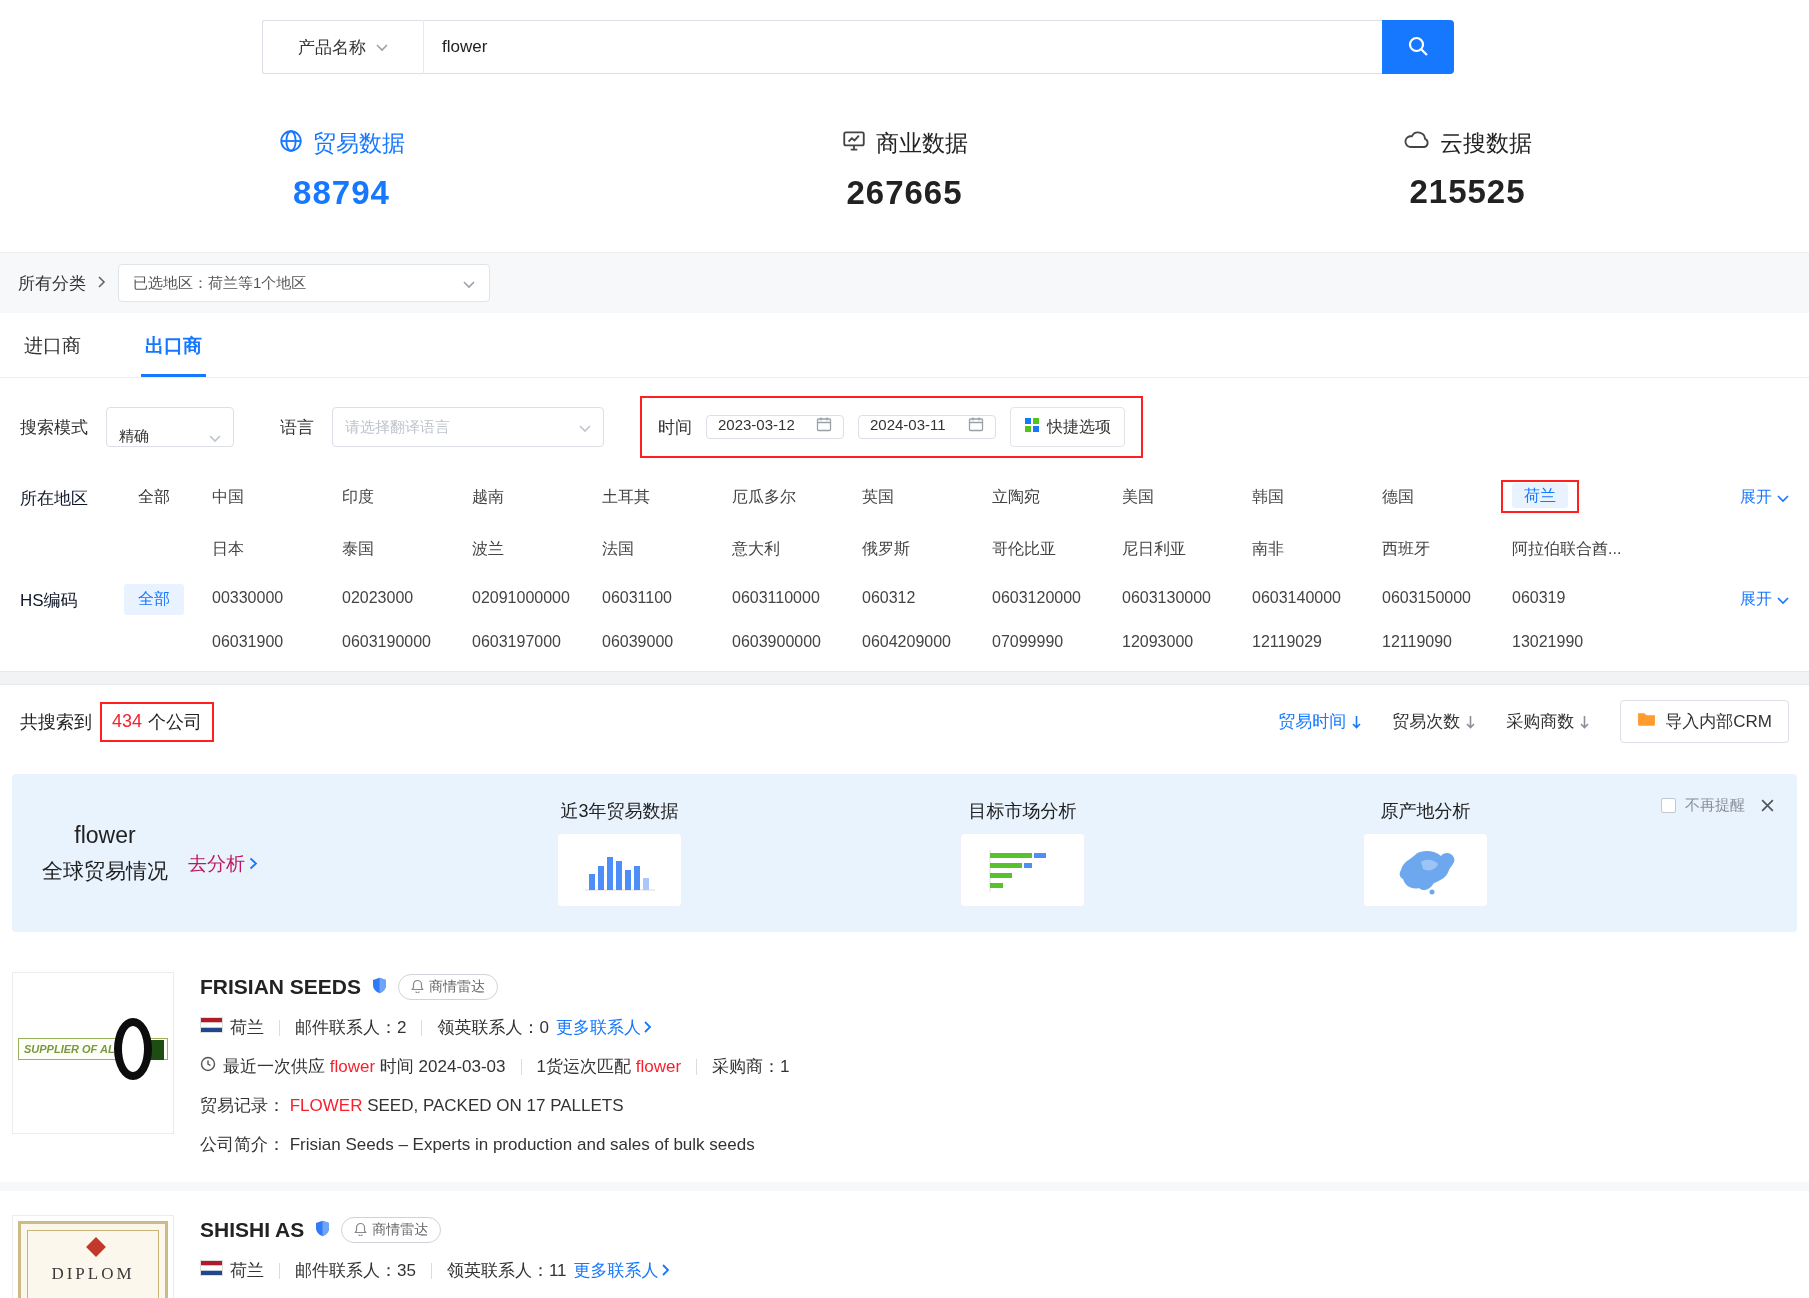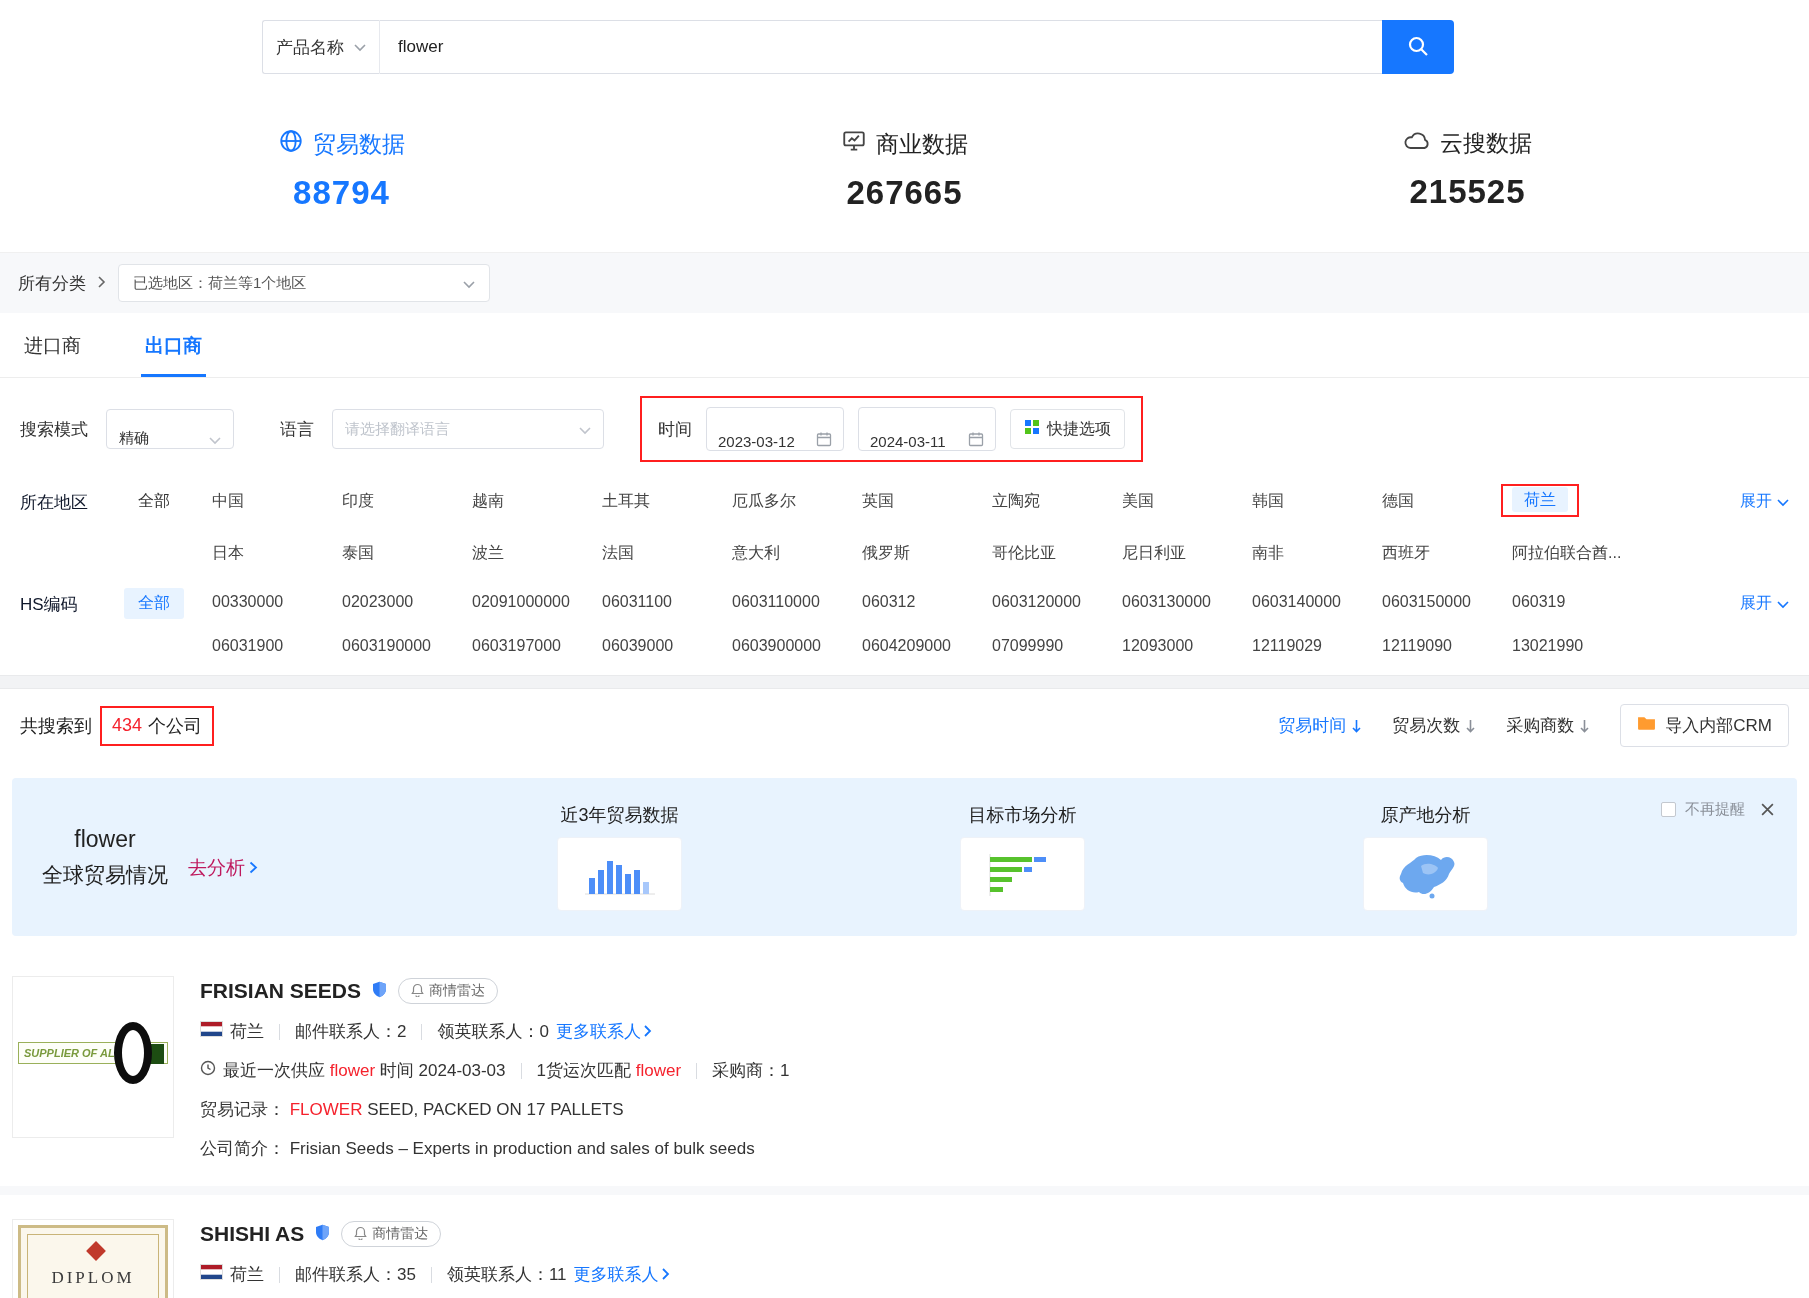--- a/index.html
+++ b/index.html
@@ -7,38 +7,38 @@
     width:1809px; background:#fff; color:#333;
     font-family:"Liberation Sans","DejaVu Sans",sans-serif;
     font-size:16px;
   }
   .page { width:1809px; overflow:hidden; }
 
   
   .search-section { padding:20px 0 10px 262px; }
   .search-bar { display:flex; width:1192px; height:54px; }
   .search-cat {
-    width:118px; border:1px solid #dcdfe6; border-right:1px solid #e7e9ee; background:#fff;
+    width:162px; border:1px solid #dcdfe6; border-right:1px solid #e7e9ee; background:#fff;
     display:flex; align-items:center; justify-content:center; gap:10px;
     font-size:17px; color:#333; cursor:pointer; border-radius:3px 0 0 3px;
   }
   .search-input {
     flex:1; border:1px solid #dcdfe6; border-left:none; border-right:none;
     padding:0 18px; font-size:17px; color:#222; outline:none;
     font-family:"Liberation Sans","DejaVu Sans",sans-serif;
   }
   .search-btn {
     width:72px; background:#1677ff; border:none; cursor:pointer;
     display:flex; align-items:center; justify-content:center; border-radius:0 4px 4px 0;
   }
 
   
   .stats { display:flex; padding:44px 60px 40px; }
   .stat { flex:1; text-align:center; cursor:pointer; }
-  .stat-head { display:flex; align-items:center; justify-content:center; gap:9px; font-size:23px; color:#222; }
+  .stat-head { display:flex; align-items:flex-start; justify-content:center; gap:9px; font-size:23px; color:#222; }
   .stat-value { margin-top:14px; font-size:33px; font-weight:bold; color:#222; letter-spacing:1px; }
   .stat.active .stat-head, .stat.active .stat-value { color:#1677ff; }
 
   
   .crumb-row {
     background:#f7f8fa; border-top:1px solid #f0f0f0;
     display:flex; align-items:center; gap:12px; padding:11px 18px;
   }
   .crumb-link { font-size:17px; color:#333; cursor:pointer; }
   .region-select {
@@ -62,22 +62,22 @@
     padding:0 12px; font-size:15px; color:#333; cursor:pointer;
   }
   .sel-mode { width:128px; margin-left:18px;align-items:flex-end; }
   .sel-lang { width:272px; margin-left:18px; }
   .placeholder { color:#bfc4cc; }
   .ann-time {
     display:flex; align-items:center; gap:14px; margin-left:36px;
     border:2px solid #ff1f1f; padding:9px 16px;
   }
   .date-box {
-    width:138px; height:44px; border:1px solid #dcdfe6; border-radius:4px; background:#fff;
-    display:flex; align-items:flex-end; justify-content:space-between; padding:0 11px;
+    width:138px; height:24px; border:1px solid #dcdfe6; border-radius:4px; background:#fff;
+    display:flex; align-items:flex-start; justify-content:space-between; padding:0 11px;
     font-size:15px; color:#333; cursor:pointer;
   }
   .quick-btn {
     height:40px; border:1px solid #e1e4e8; border-radius:4px; background:#fff;
     display:flex; align-items:center; gap:7px; padding:0 13px;
     font-size:16px; color:#333; cursor:pointer;
   }
   .lang-gap { margin-left:46px; }
 
   .f-grid-row { display:flex; align-items:flex-start; margin-top:24px; }

